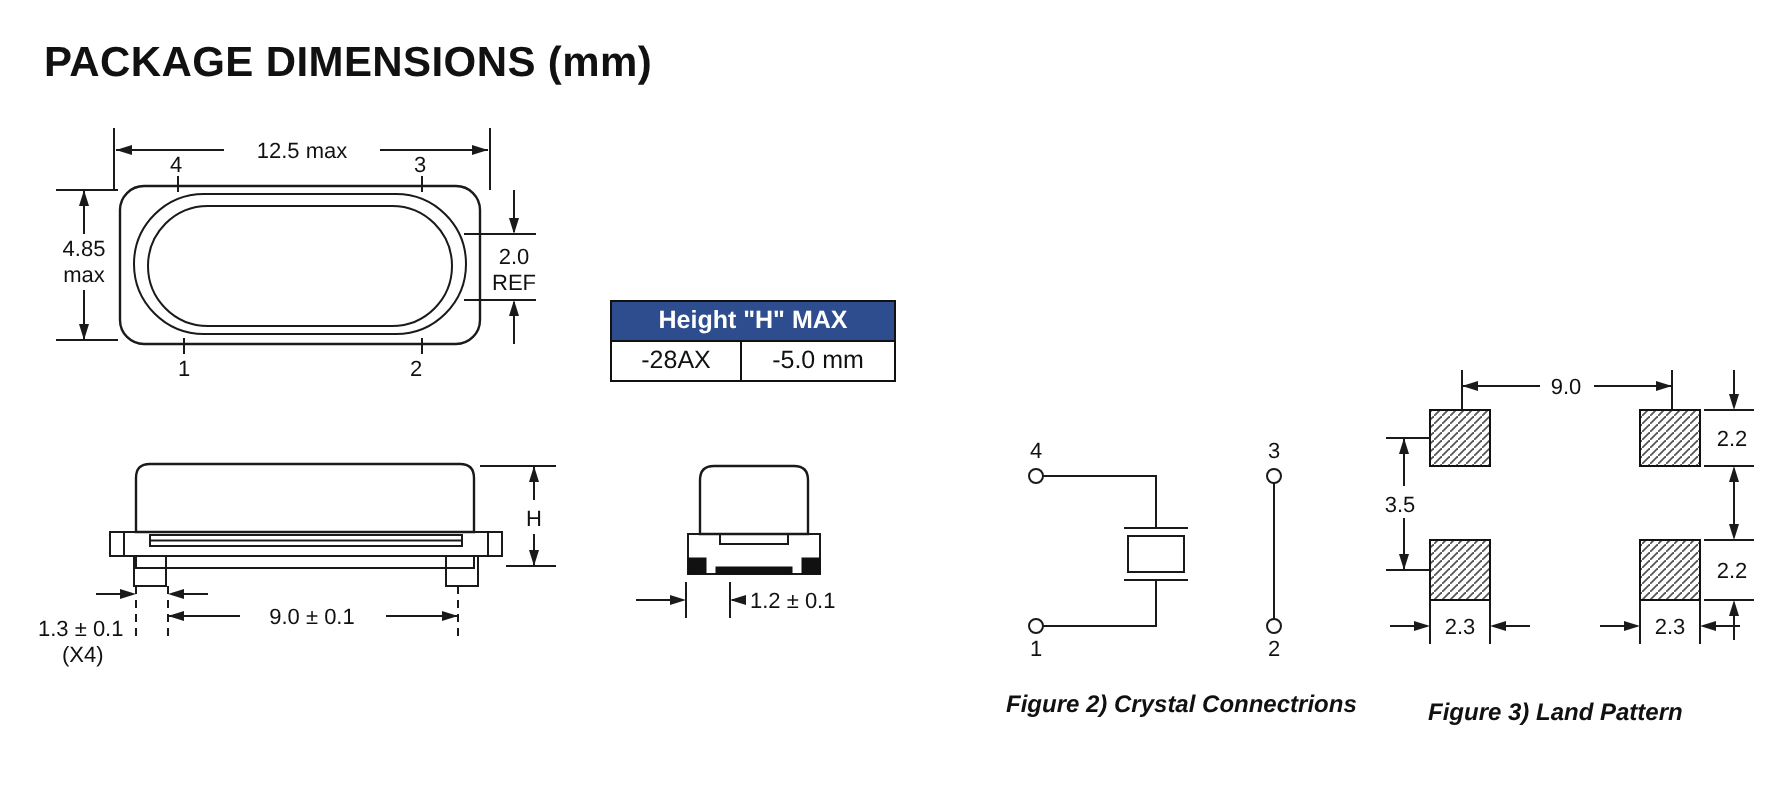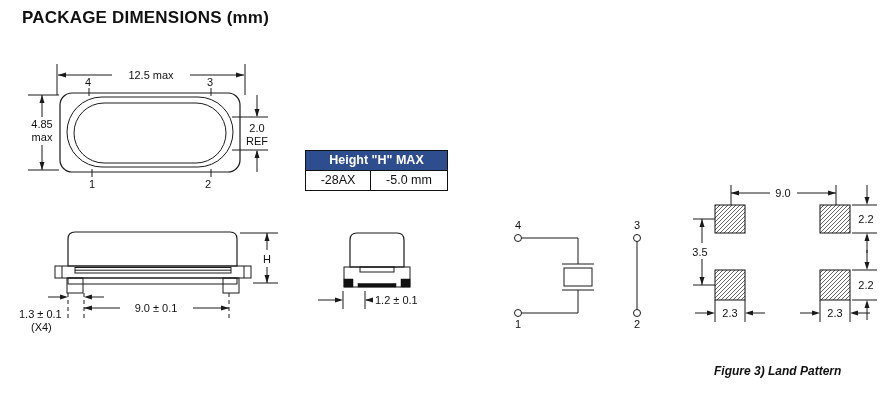--- a/index.html
+++ b/index.html
@@ -1,23 +1,23 @@
 <!DOCTYPE html>
 <html><head>
 <meta charset="utf-8">
 <style>
   html,body{margin:0;padding:0;background:#fff;}
   #canvas{position:relative;width:896px;height:402px;background:#ffffff;
           font-family:"Liberation Sans",sans-serif;color:#111;overflow:hidden;}
   .abs{position:absolute;}
-  #page-title{left:22px;top:8px;font-size:17px;font-weight:bold;letter-spacing:.2px;}
+  #page-title{left:22px;top:20px;font-size:21px;font-weight:bold;letter-spacing:.2px;}
   .fig-caption{font-size:12px;font-weight:bold;font-style:italic;white-space:pre-line;line-height:1.25;}
   #fig1-caption{left:33px;top:362px;width:230px;}
   #fig2-caption{left:503px;top:345px;}
-  #fig3-caption{left:714px;top:364px;}
+  #fig3-caption{left:714px;top:349px;}
   
   svg .ln{stroke:#1a1a1a;stroke-width:1;fill:none;}
   svg .ln2{stroke:#1a1a1a;stroke-width:1.2;fill:#fff;}
   svg .dash{stroke:#1a1a1a;stroke-width:1;fill:none;stroke-dasharray:4 3;}
   svg .ah{fill:#1a1a1a;stroke:none;}
   svg .mask{fill:#ffffff;stroke:none;}
   svg text{font-family:"Liberation Sans",sans-serif;font-size:11px;fill:#111;}
   svg text.mid{text-anchor:middle;}
   svg .blackfill{fill:#111;stroke:#111;stroke-width:0.5;}
   
@@ -244,15 +244,16 @@
       <line class="ln" x1="135" y1="120" x2="135" y2="142"></line>
       <line class="ln" x1="165" y1="120" x2="165" y2="142"></line>
       <line class="ln" x1="115" y1="133" x2="127" y2="133"></line>
       <polygon class="ah" points="135,133 127,130.5 127,135.5"></polygon>
       <line class="ln" x1="173" y1="133" x2="185" y2="133"></line>
       <polygon class="ah" points="165,133 173,130.5 173,135.5"></polygon>
       <text class="mid" x="150" y="137">2.3</text>
     </g>
   </svg>
 
+  <div id="fig2-caption" class="abs fig-caption">Figure 2) Crystal Connectrions</div>
   <div id="fig3-caption" class="abs fig-caption">Figure 3) Land Pattern</div>
 
 </div>
 
 </body></html>

